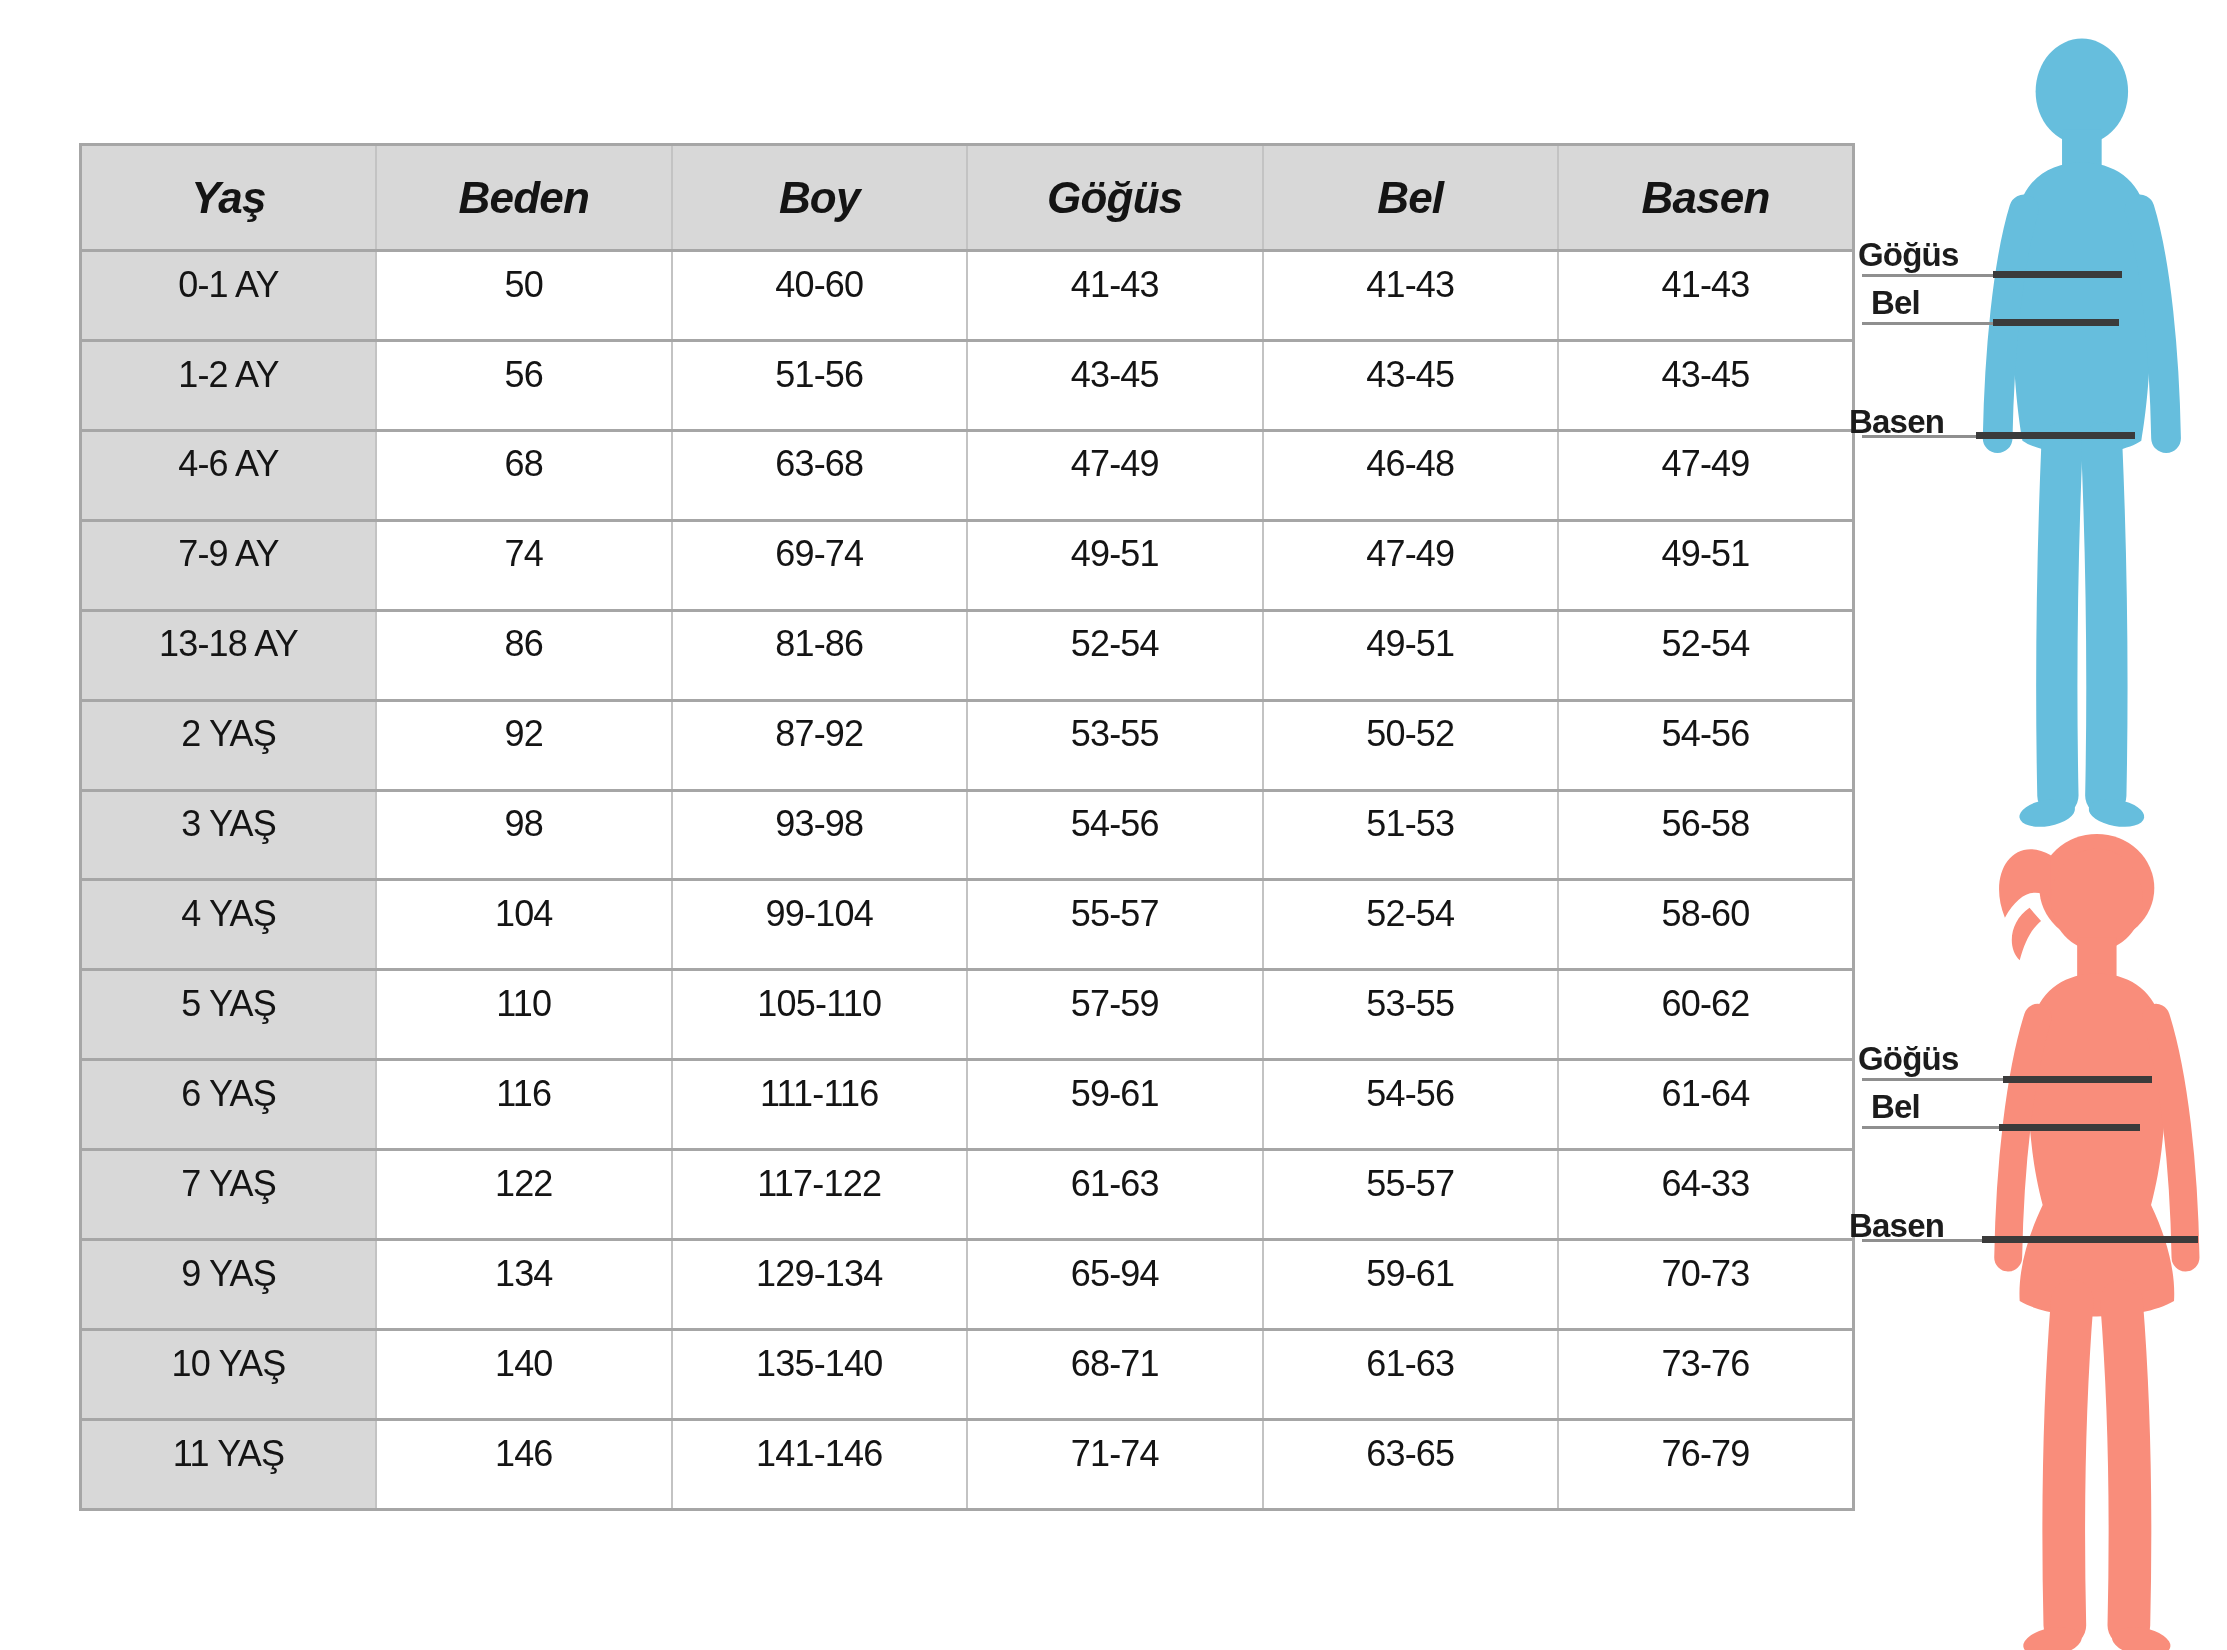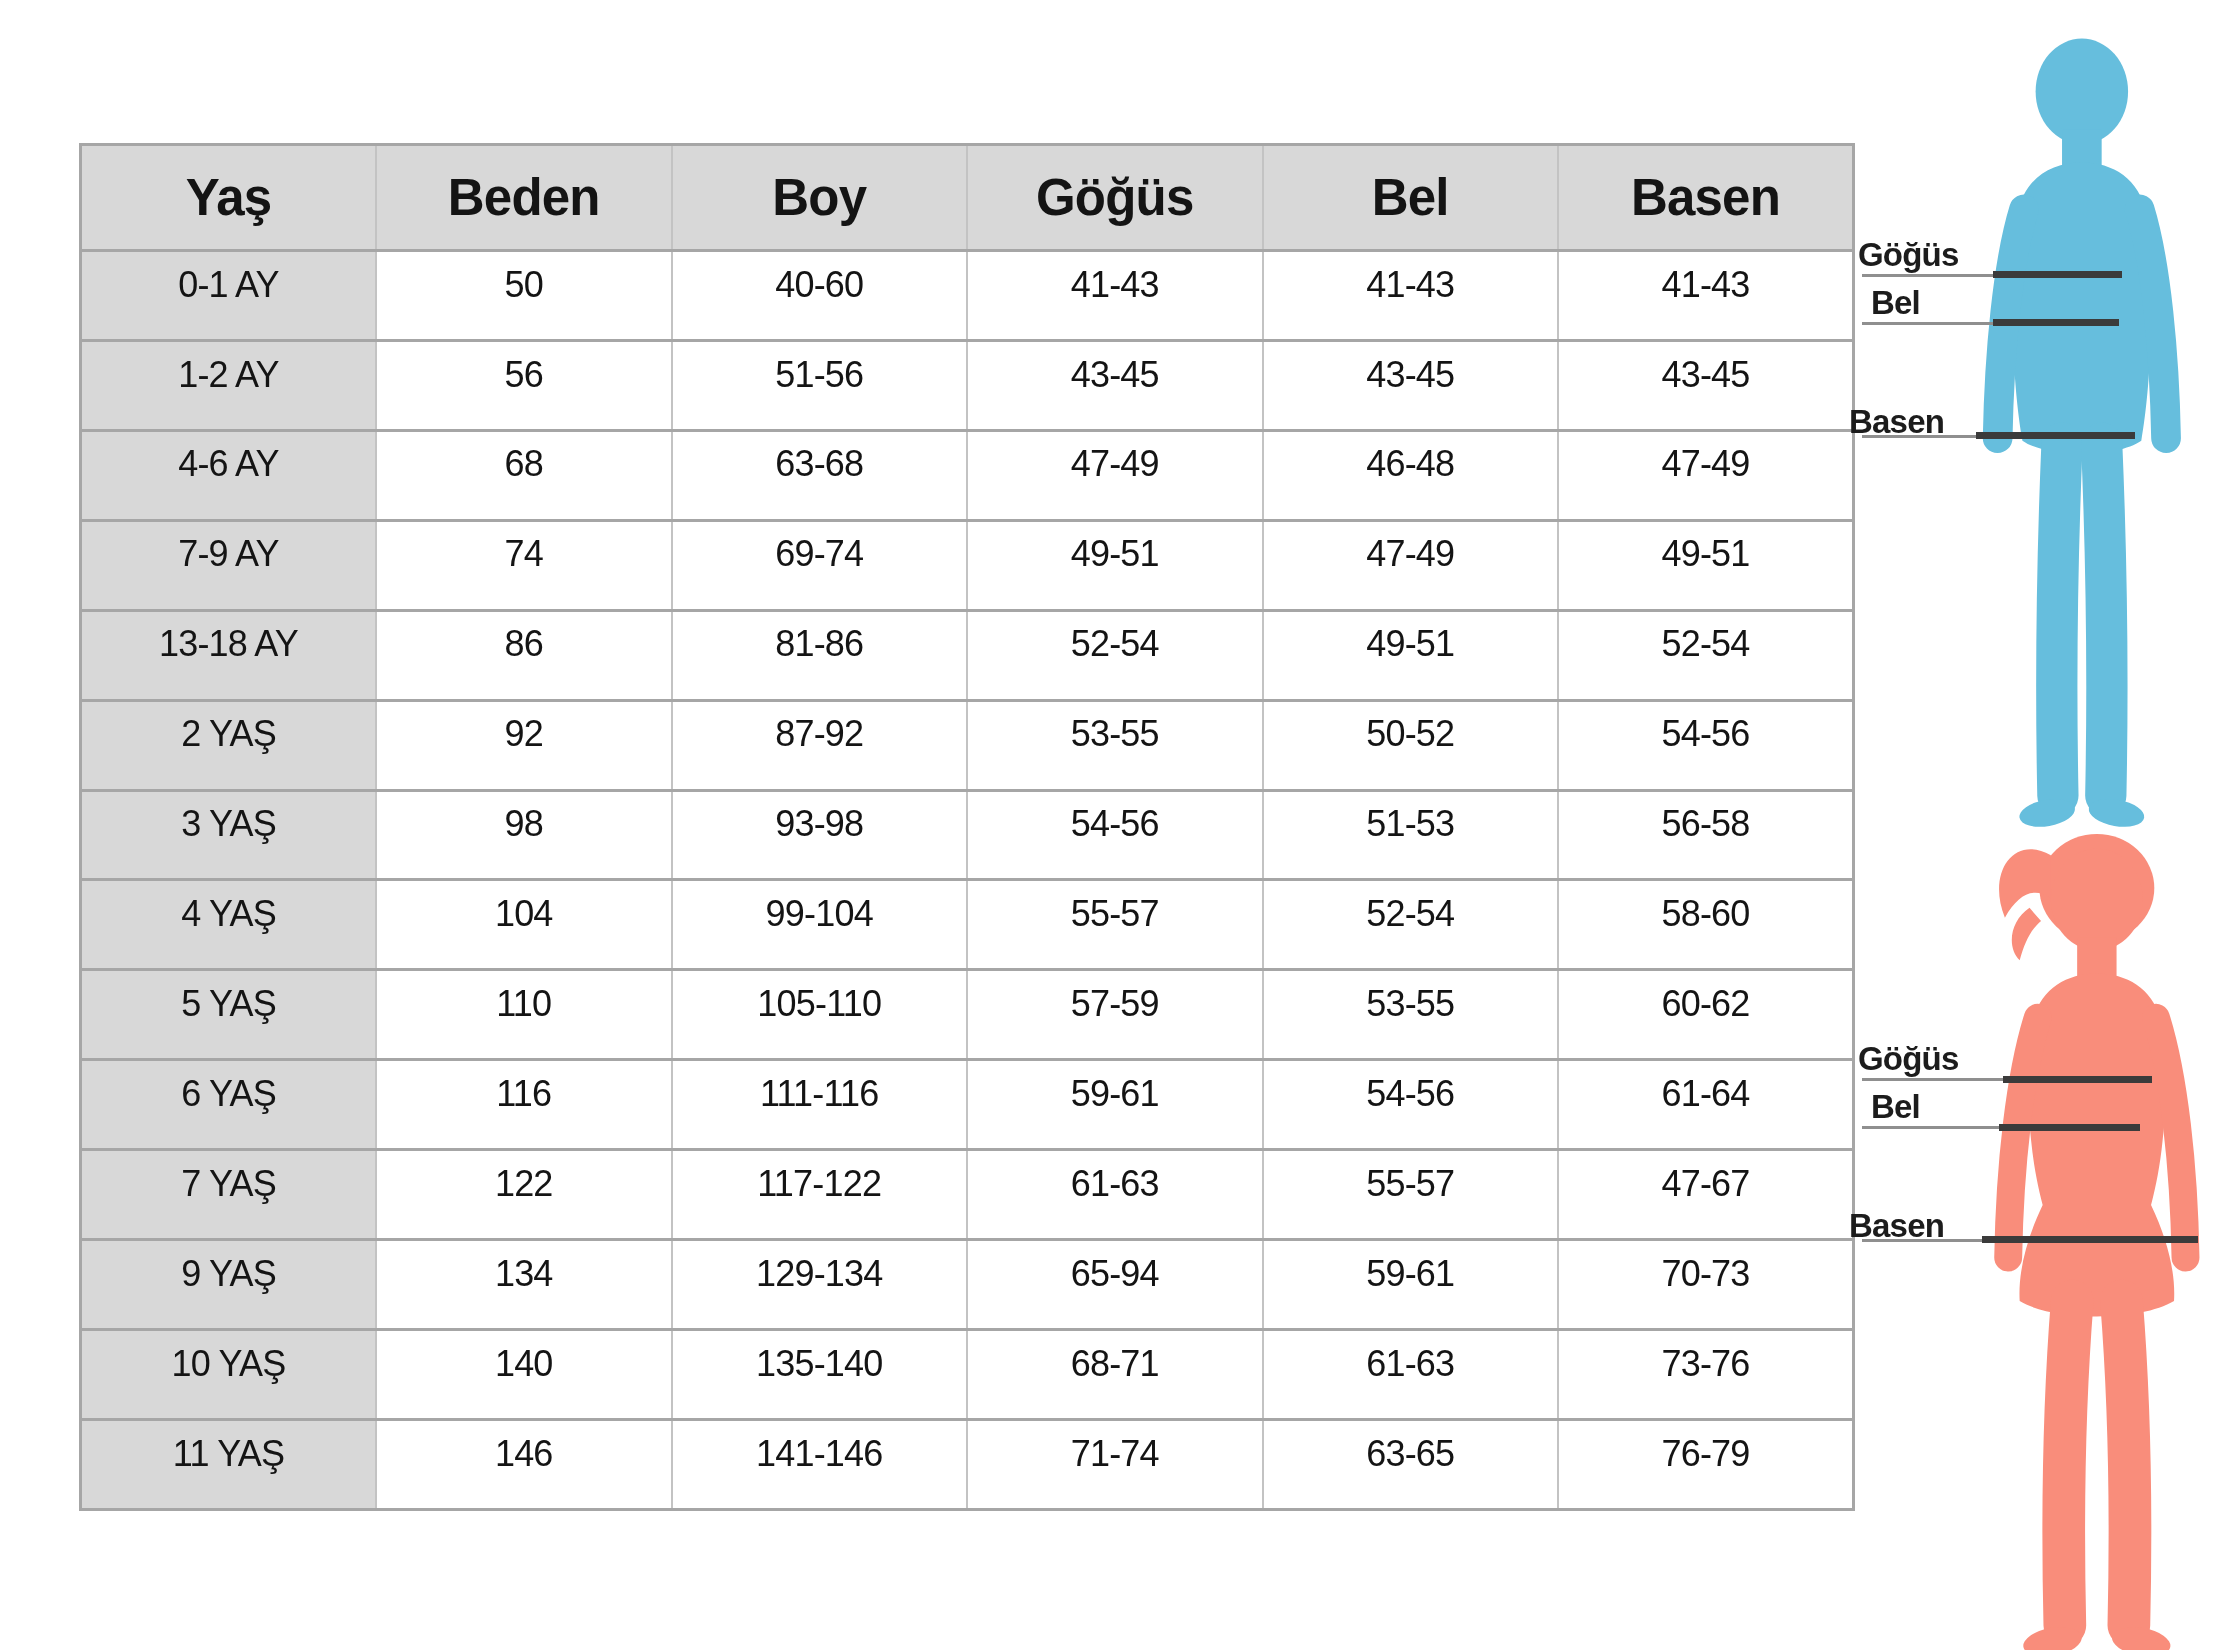--- a/index.html
+++ b/index.html
@@ -25,23 +25,24 @@
     border-bottom:3.3px solid #a6a6a6;
     border-left:2.5px solid #c3c3c3;
     border-right:2.5px solid #c3c3c3;
     text-align:center;
     letter-spacing:-0.8px;
     color:#141414;
   }
   .size-table thead th {
     height:101px;
     background:#d8d8d8;
-    font-size:51px;
+    font-size:44px;
     font-weight:bold;
     vertical-align:middle;
+    font-style:italic;
   }
   .size-table tbody td {
     background:#ffffff;
     font-size:36px;
     font-weight:normal;
     vertical-align:top;
     padding-top:11.6px;
   }
   .size-table tbody td:first-child {
     background:#d8d8d8;
@@ -165,21 +166,21 @@
         <td>59-61</td>
         <td>54-56</td>
         <td>61-64</td>
       </tr>
       <tr>
         <td>7 YAŞ</td>
         <td>122</td>
         <td>117-122</td>
         <td>61-63</td>
         <td>55-57</td>
-        <td>47-67</td>
+        <td>64-33</td>
       </tr>
       <tr>
         <td>9 YAŞ</td>
         <td>134</td>
         <td>129-134</td>
         <td>65-94</td>
         <td>59-61</td>
         <td>70-73</td>
       </tr>
       <tr>

